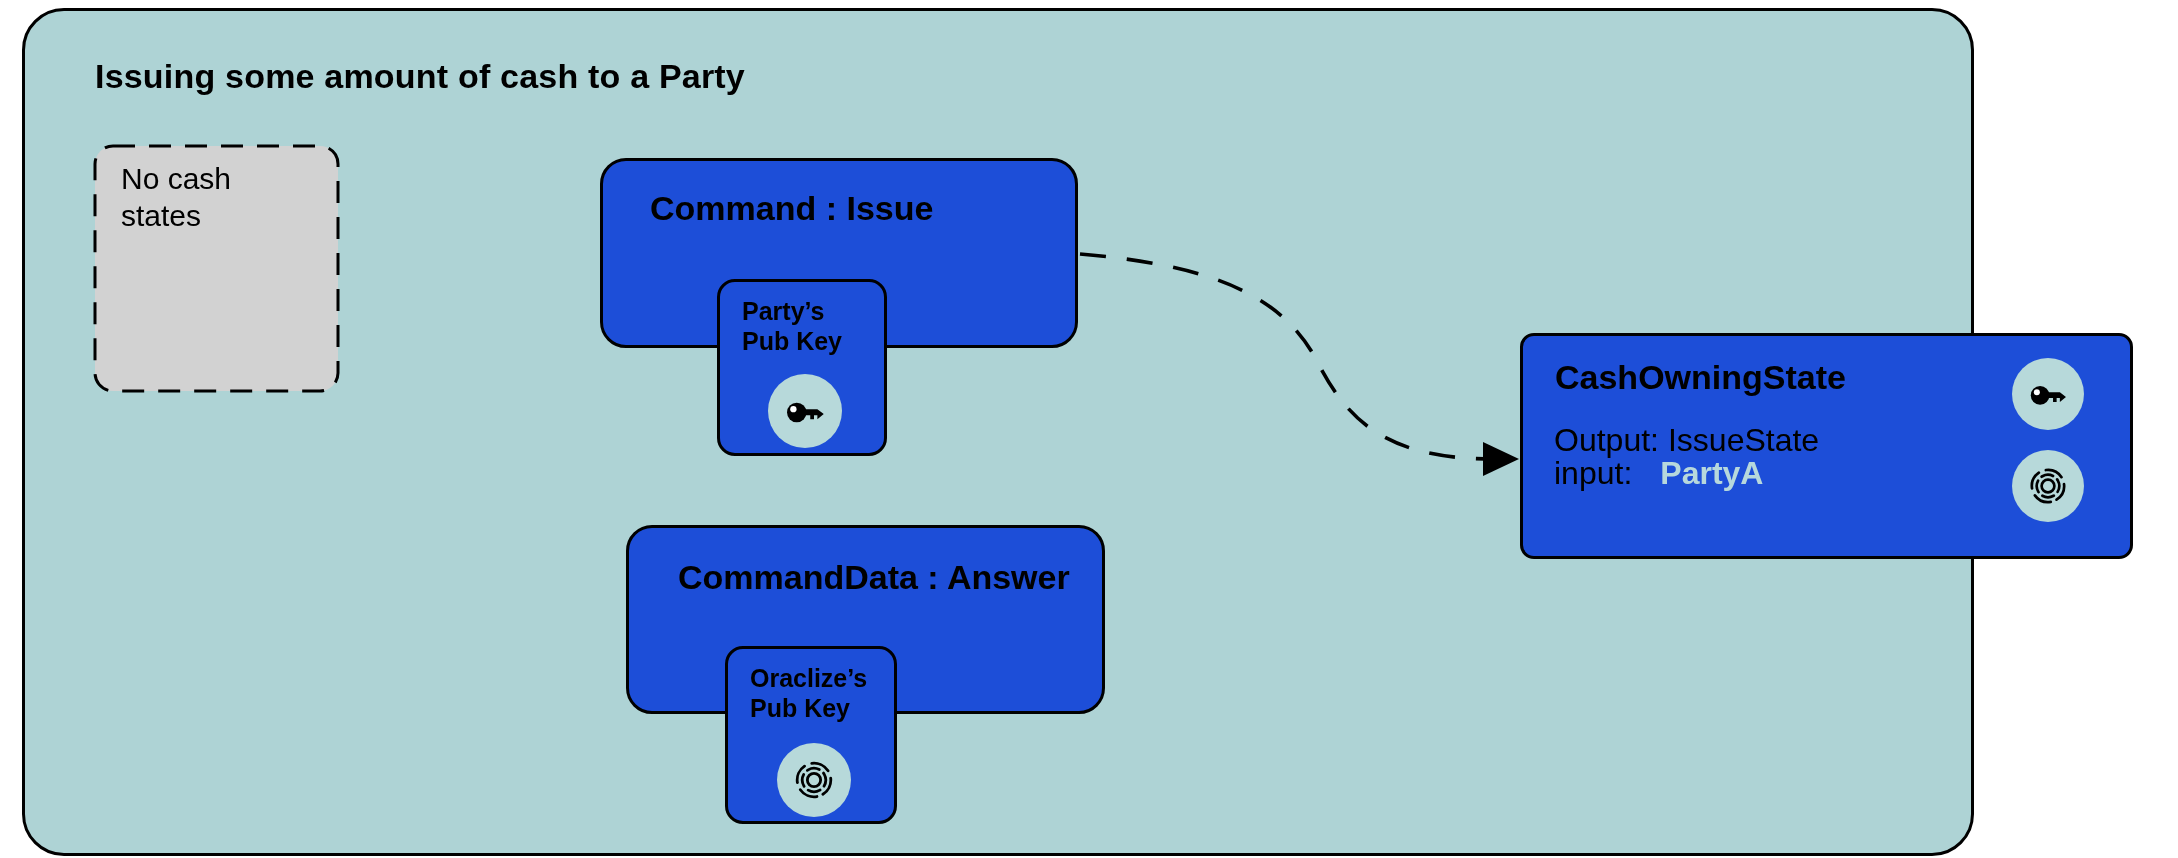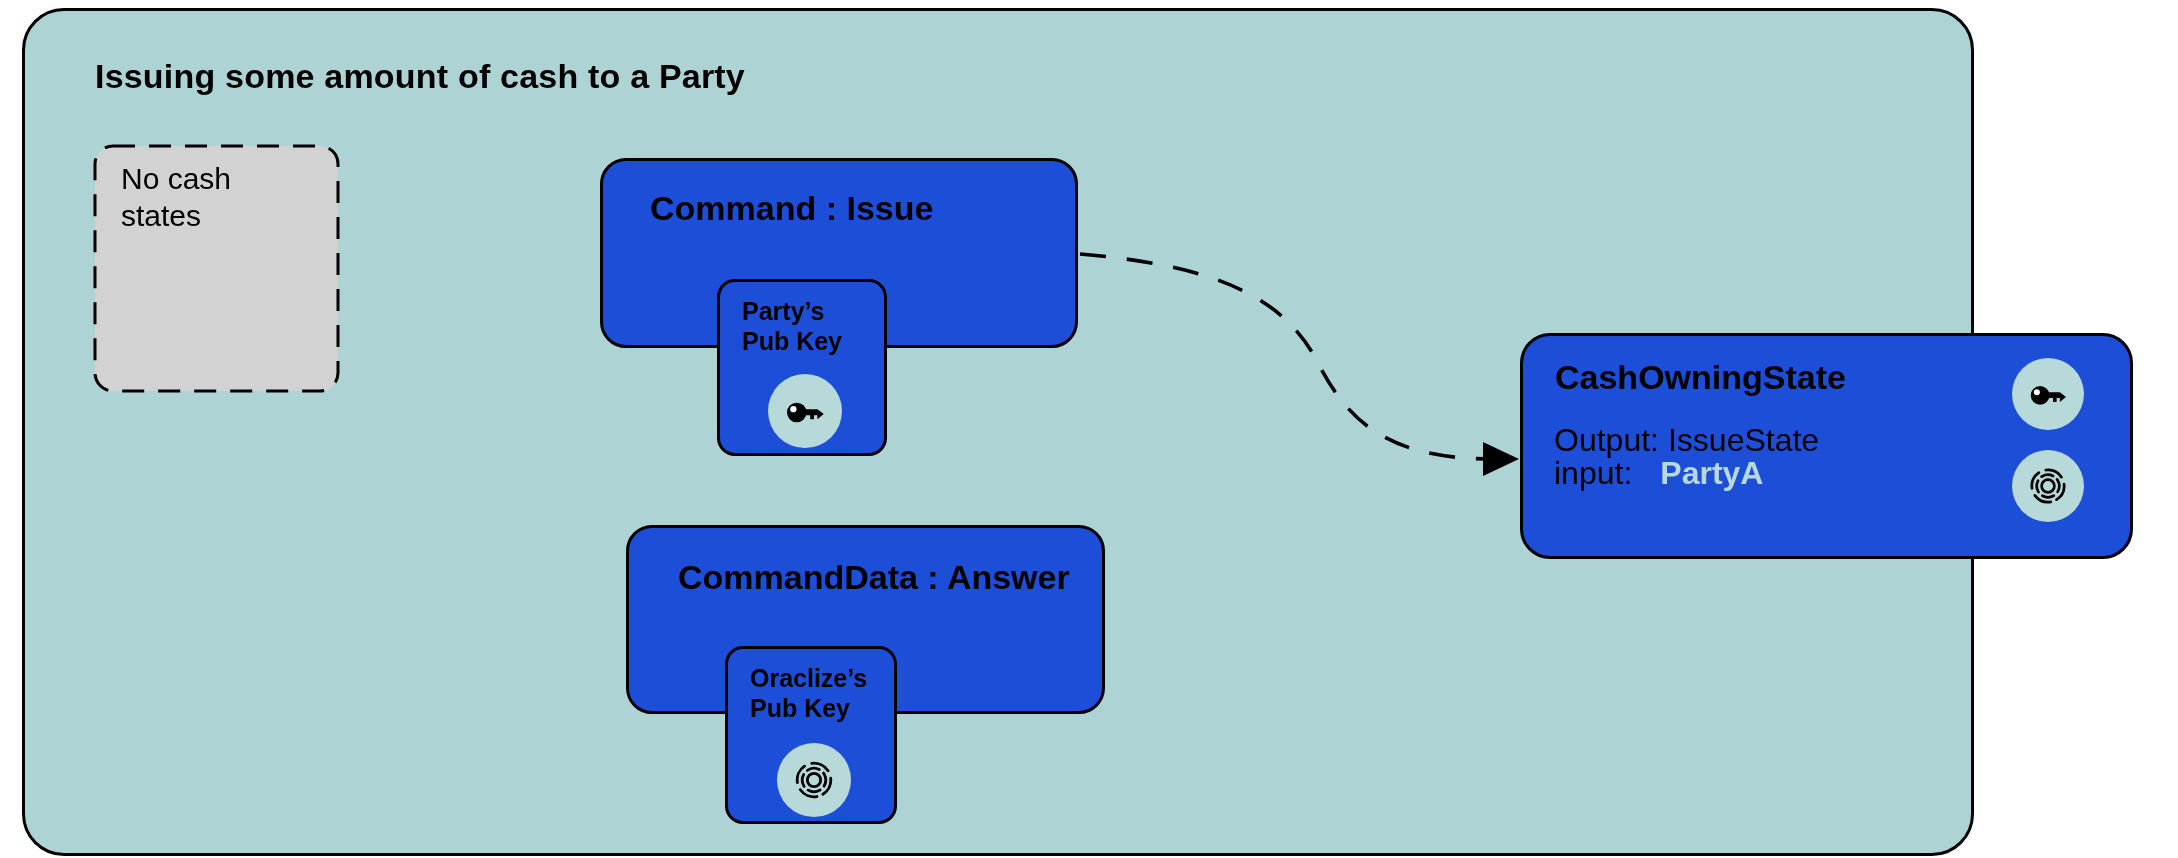--- a/index.html
+++ b/index.html
@@ -44,21 +44,21 @@
     font-size:25px;font-weight:bold;line-height:30px;white-space:nowrap;
   }
   .icon-circle{
     position:absolute;width:74px;height:74px;border-radius:50%;
     background:var(--circle-bg,#b7d9da);
     display:flex;align-items:center;justify-content:center;
   }
   .pubkey-party .icon-circle{left:48px;top:92px;}
   .pubkey-oraclize .icon-circle{left:49px;top:94px;}
   
-  .cash-box{left:1495px;top:322px;width:613px;height:226px;border-radius:30px;z-index:1;}
+  .cash-box{left:1495px;top:322px;width:613px;height:226px;border-radius:14px;z-index:1;}
   .cash-box .box-title{left:32px;top:22px;}
   .cash-body{position:absolute;left:31px;top:88px;font-size:32px;line-height:33px;}
   .cash-body .row{white-space:nowrap;}
   .cash-body .value{margin-left:9px;}
   .cash-body .highlight{color:var(--highlight,#b7d8dc);font-weight:bold;margin-left:28px;}
   .cash-box .icon-circle{width:72px;height:72px;left:489px;}
   .cash-box .icon-circle.first{top:22px;}
   .cash-box .icon-circle.second{top:114px;}
   .arrow-layer{position:absolute;left:0;top:0;z-index:2;}
   .icon-svg{display:block;}

